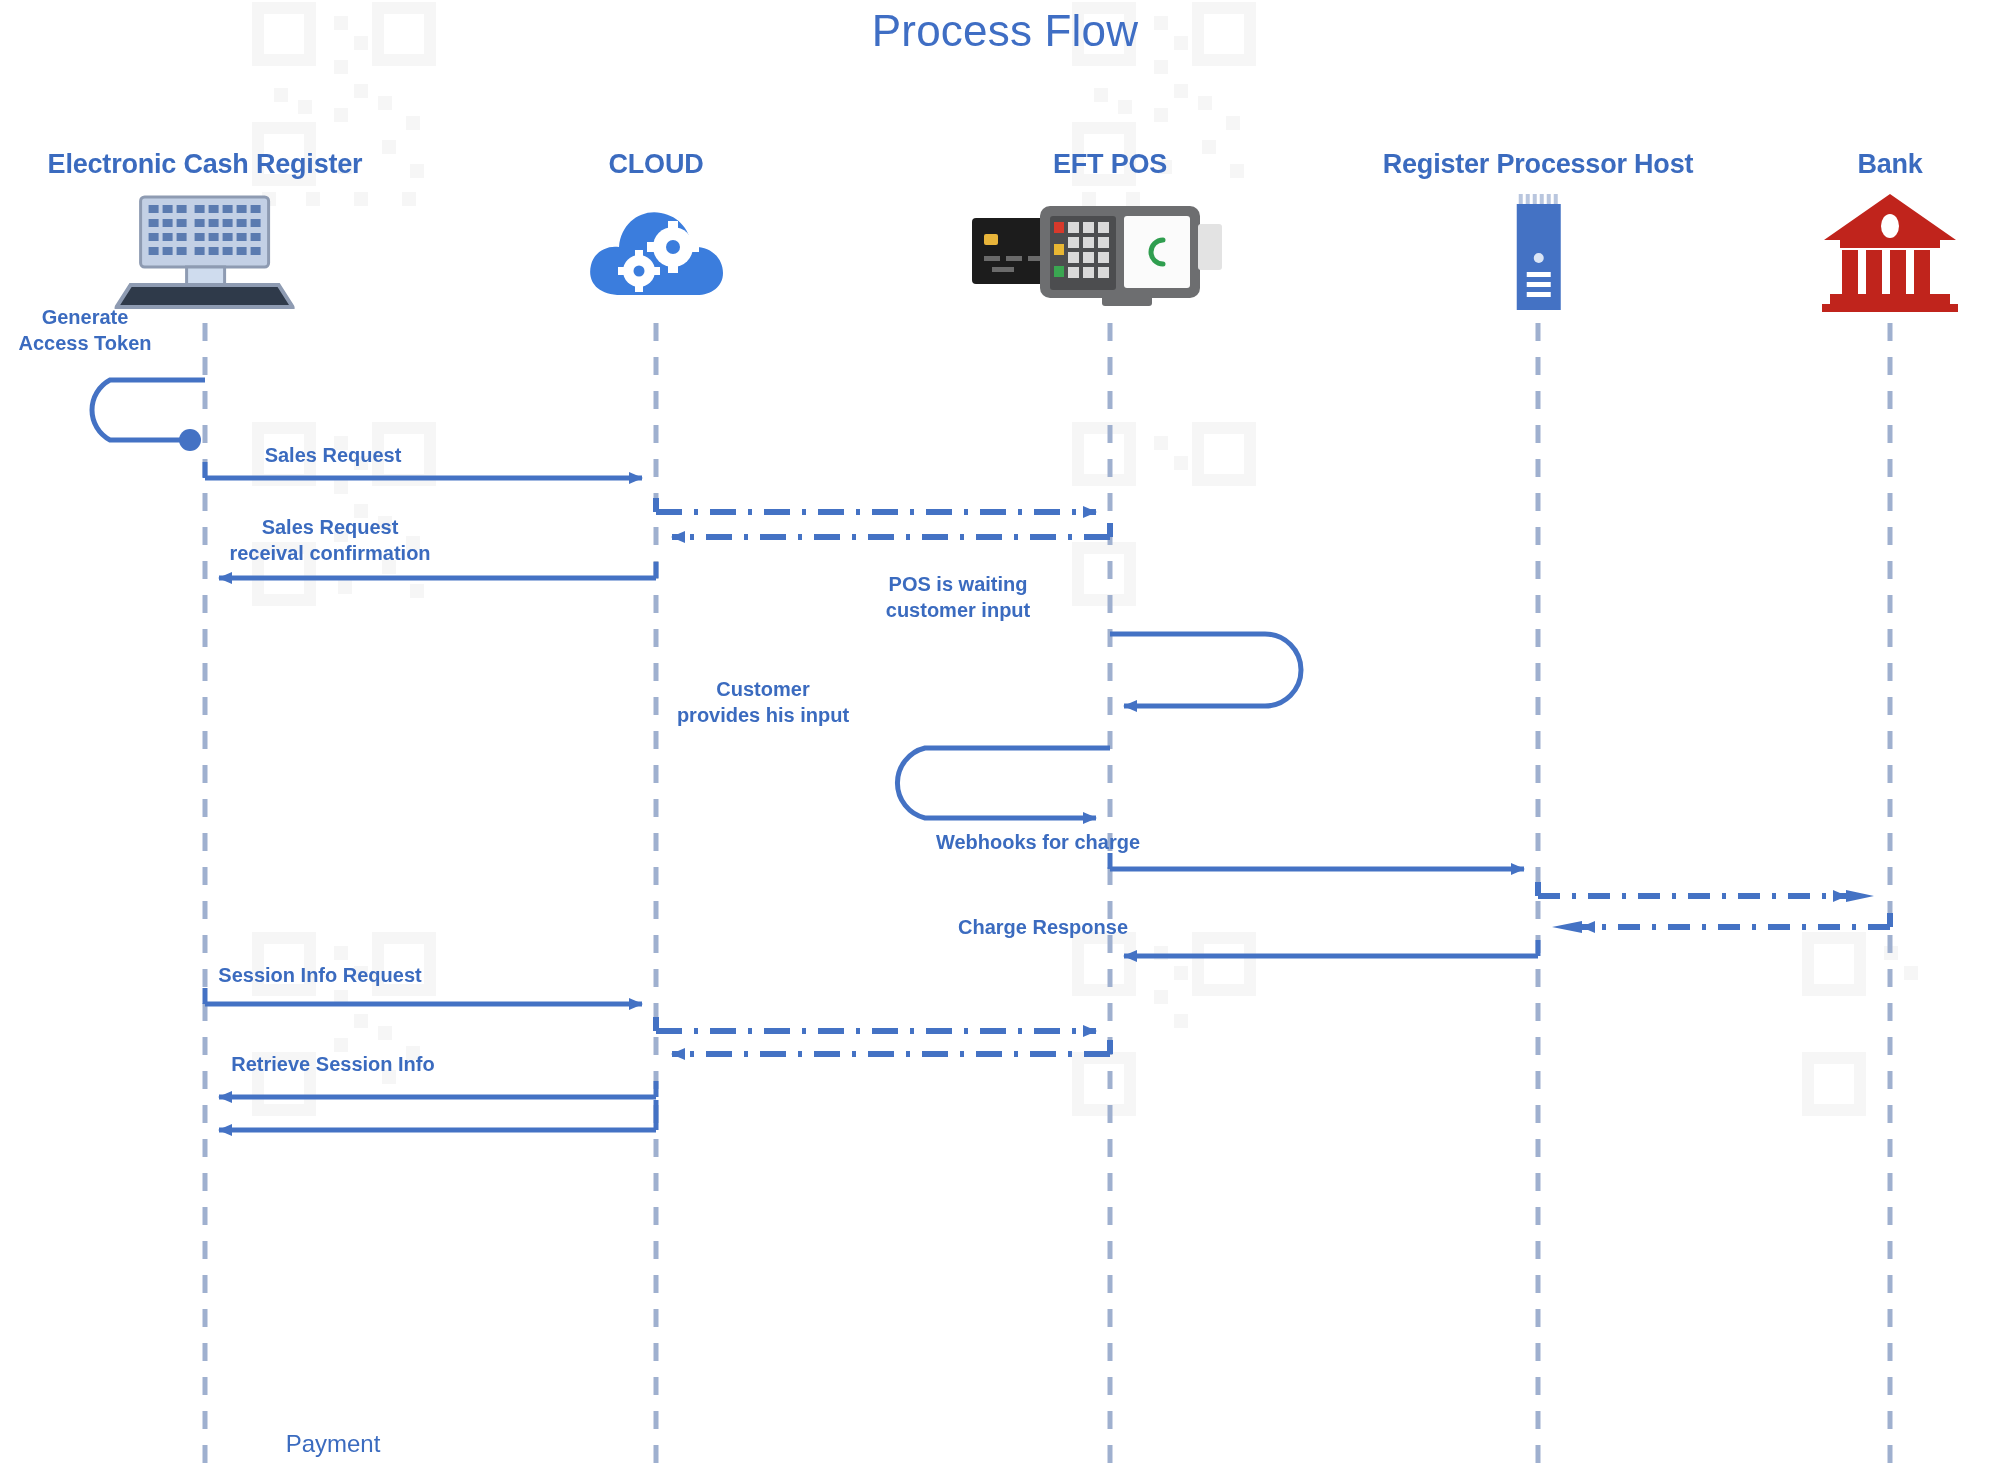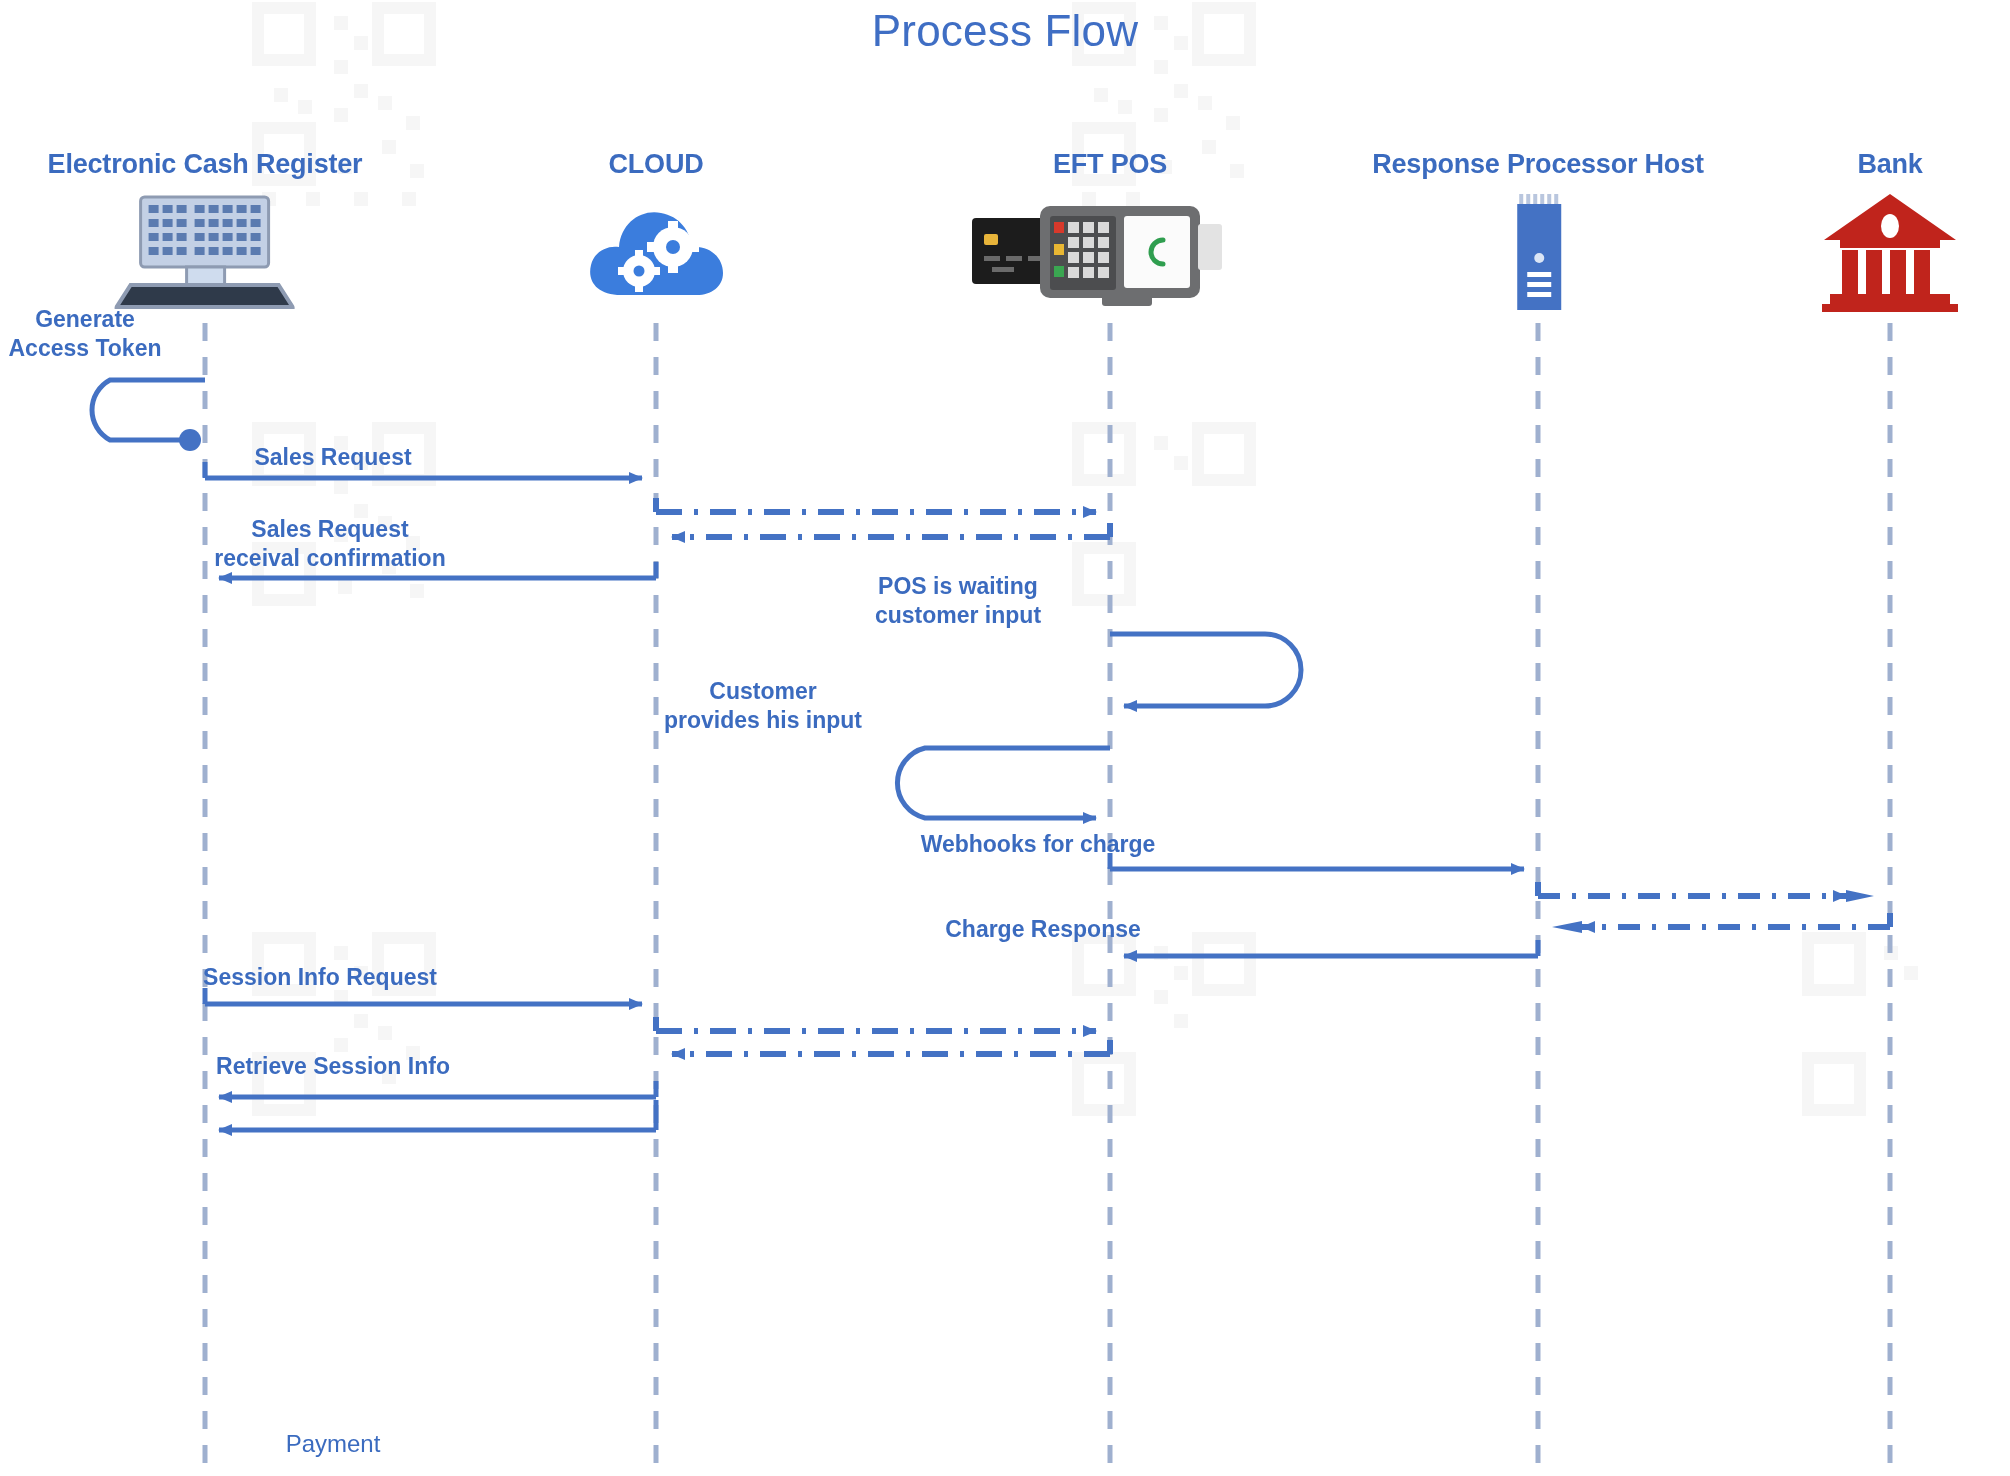--- a/index.html
+++ b/index.html
@@ -48,21 +48,21 @@
   }
   .actor-icon {
     margin-top: 12px;
     height: 120px;
     display: flex;
     align-items: center;
     justify-content: center;
   }
   .msg-label {
     position: absolute;
-    font-size: 23px;
+    font-size: 20px;
     font-weight: 700;
     color: #3b6bbf;
     line-height: 1.28;
     white-space: pre;
     text-align: center;
     transform: translateX(-50%);
   }
   .msg-label.thin {
     font-weight: 400;
     font-size: 24px;
@@ -295,21 +295,21 @@
         <g fill="none" stroke="#2f9e4f" stroke-width="5" stroke-linecap="round">
           <path d="M193 46 a12 12 0 0 0 0 24"></path>
         </g>
         <rect x="228" y="30" width="24" height="46" rx="3" fill="#e3e3e3"></rect>
         <rect x="132" y="100" width="50" height="12" rx="3" fill="#6d6e70"></rect>
       </svg>
     </div>
   </div>
 
   <div class="actor" style="left:1538px; top:106px;">
-    <div class="actor-label">Response Processor Host</div>
+    <div class="actor-label">Register Processor Host</div>
     <div class="actor-icon">
       <svg width="90" height="116" viewBox="0 0 90 116">
         <g fill="#b9c6de">
           <rect x="26" y="0" width="4" height="10"></rect>
             <rect x="33" y="0" width="4" height="10"></rect>
           <rect x="40" y="0" width="4" height="10"></rect>
             <rect x="47" y="0" width="4" height="10"></rect>
           <rect x="54" y="0" width="4" height="10"></rect>
             <rect x="61" y="0" width="4" height="10"></rect>
         </g>

